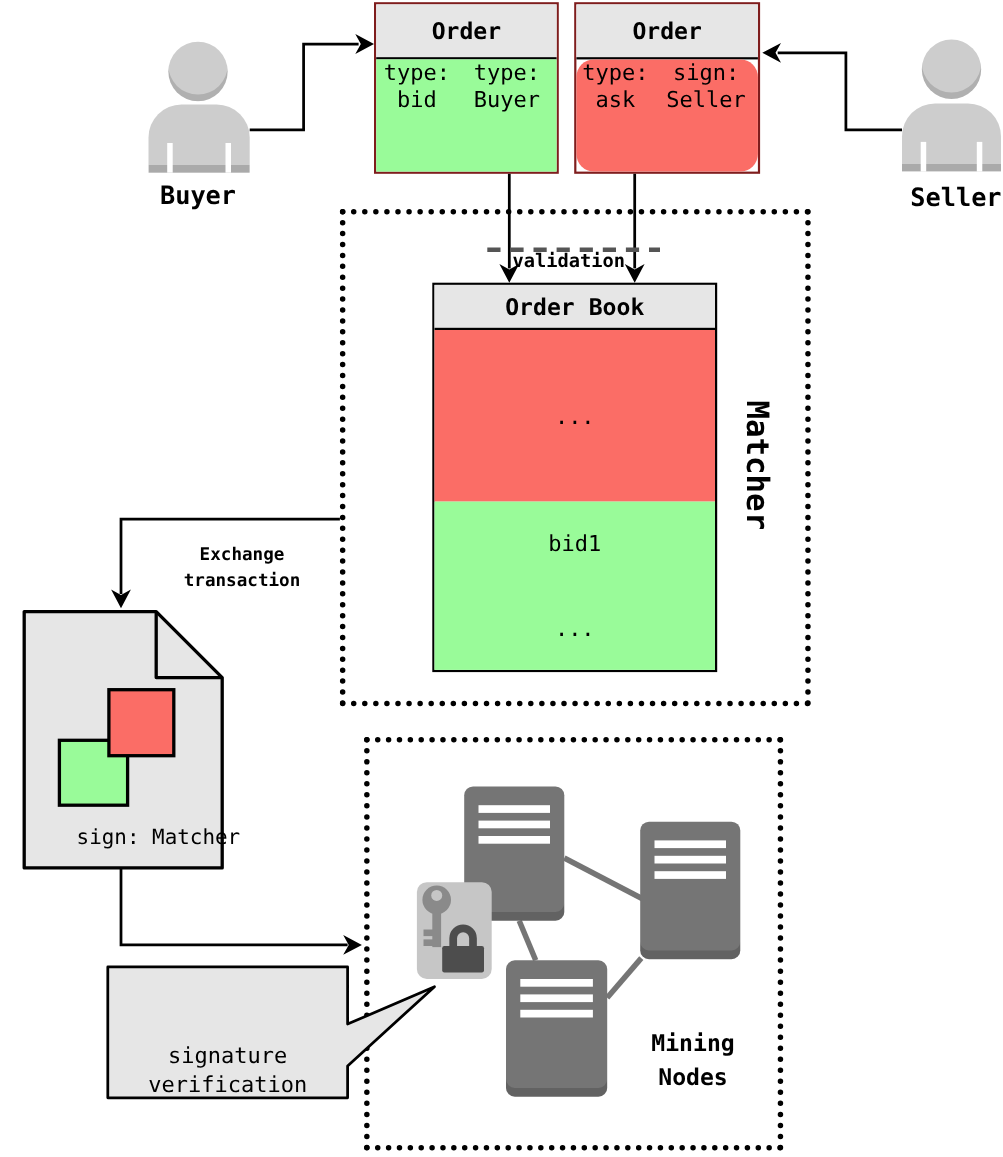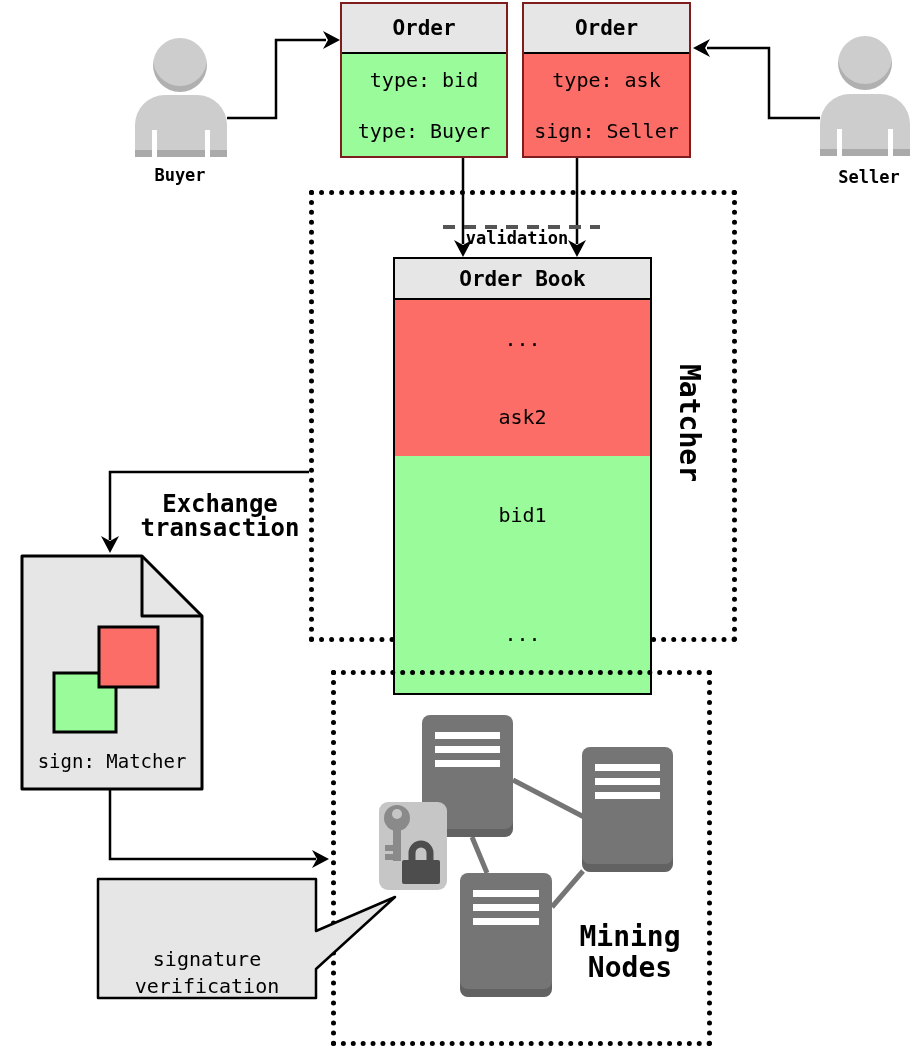--- a/index.html
+++ b/index.html
@@ -6,48 +6,48 @@
   .canvas{position:relative;width:912px;height:1052px;background:#fff;overflow:hidden;
           font-family:"DejaVu Sans Mono",monospace;color:#000;}
   .abs{position:absolute;}
   svg{position:absolute;left:0;top:0;pointer-events:none;}
   
   .p-head{position:absolute;width:54px;height:54px;border-radius:50%;
           background:var(--person_gray);box-shadow:inset 0 -6px 0 rgba(0,0,0,0.14);}
   .p-body{position:absolute;width:92px;height:62px;border-radius:30px 30px 0 0;
           background:var(--person_gray);box-shadow:inset 0 -7px 0 rgba(0,0,0,0.17);}
   .slit{position:absolute;bottom:0;width:5px;height:27px;background:#fff;}
-  .actor-label{font-size:17px;font-weight:bold;text-align:center;width:100px;}
+  .actor-label{font-size:23px;font-weight:bold;text-align:center;width:100px;}
   
   .obox{border:2px solid #7f1d1d;box-sizing:border-box;}
   .obox-head{height:48px;background:var(--panel_gray);border-bottom:2px solid #000;
              display:flex;align-items:center;justify-content:center;
              font-size:21px;font-weight:bold;}
-  .obox-body{display:flex;flex-direction:column;justify-content:space-around;
+  .obox-body{display:flex;flex-direction:row;justify-content:space-around;
              height:102px;font-size:20px;text-align:center;}
   
   .dotted{border:5px dotted #000;box-sizing:border-box;}
   .matcher-label{font-size:28px;font-weight:bold;white-space:nowrap;
                  transform:translate(-50%,-50%) rotate(90deg);}
   .validation-label{width:150px;text-align:center;font-size:17px;font-weight:bold;}
   
   .book{border:2px solid #000;box-sizing:border-box;display:flex;flex-direction:column;}
   .book-head{height:39px;background:var(--panel_gray);border-bottom:2px solid #000;
              display:flex;align-items:center;justify-content:center;
              font-size:21px;font-weight:bold;flex:none;}
   .book-zone{display:flex;flex-direction:column;justify-content:space-around;
              text-align:center;font-size:20px;}
   .zone-asks{background:var(--red);height:156px;}
   .zone-bids{background:var(--green);flex:1;}
   
   .two-line{text-align:center;}
-  .exchange-label{width:180px;font-size:24px;font-weight:bold;line-height:24px;text-align:center;}
-  .doc-sign{width:176px;text-align:center;font-size:19px;z-index:6;}
+  .exchange-label{width:180px;font-size:16px;font-weight:bold;line-height:24px;text-align:center;}
+  .doc-sign{width:176px;text-align:center;font-size:19px;z-index:6;margin-left:32px;}
   .bubble-text{width:218px;font-size:20px;line-height:27px;z-index:6;}
-  .mining-label{width:160px;font-size:28px;font-weight:bold;line-height:31px;}
+  .mining-label{width:160px;font-size:21px;font-weight:bold;line-height:31px;margin-top:12px;}
   
   .node{position:absolute;background:var(--node_gray);border-radius:8px;
         box-shadow:inset 0 -8px 0 rgba(0,0,0,0.16);z-index:2;}
   .stripe{position:absolute;left:13px;right:13px;height:7px;background:#fff;}
   .stripe.t1{top:17px;} .stripe.t2{top:31px;} .stripe.t3{top:45px;}
 </style>
 </head>
 <body>
 
 <div class="canvas">
@@ -73,35 +73,34 @@
   <div class="abs obox" style="left:340px;top:2px;width:168px;height:156px;">
     <div class="obox-head">Order</div>
     <div class="obox-body" style="background:var(--green);">
       <div>type: bid</div>
       <div>type: Buyer</div>
     </div>
   </div>
 
   <div class="abs obox" style="left:522px;top:2px;width:169px;height:156px;">
     <div class="obox-head">Order</div>
-    <div class="obox-body" style="background:var(--red);">
+    <div class="obox-body" style="background:var(--red);border-radius:16px;">
       <div>type: ask</div>
       <div>sign: Seller</div>
     </div>
   </div>
 
   <div class="abs dotted" style="left:309px;top:190px;width:428px;height:452px;"></div>
   <div class="abs matcher-label" style="left:689px;top:423px;">Matcher</div>
   <div class="abs validation-label" style="left:442px;top:200px;margin-top:28px;">validation</div>
 
-  <div class="abs book" style="left:393px;top:257px;width:259px;height:438px;">
+  <div class="abs book" style="left:393px;top:257px;width:259px;height:354px;">
     <div class="book-head">Order Book</div>
     <div class="book-zone zone-asks">
       <div>...</div>
-      <div>ask2</div>
     </div>
     <div class="book-zone zone-bids">
       <div>bid1</div>
       <div>...</div>
     </div>
   </div>
 
   <div class="abs two-line exchange-label" style="left:130px;top:492px;">
     <div>Exchange</div>
     <div>transaction</div>

